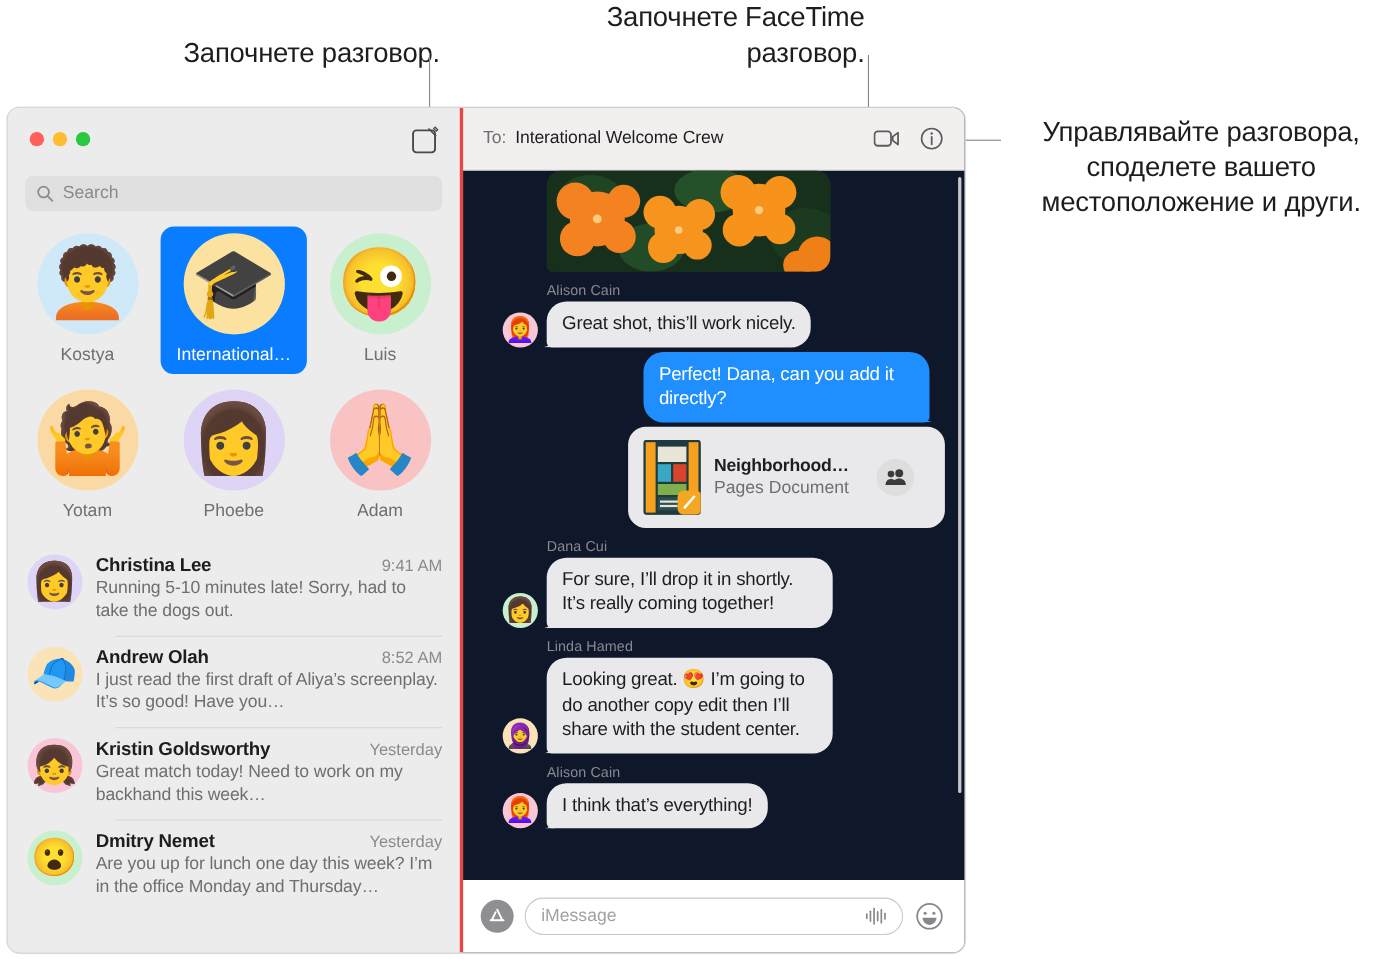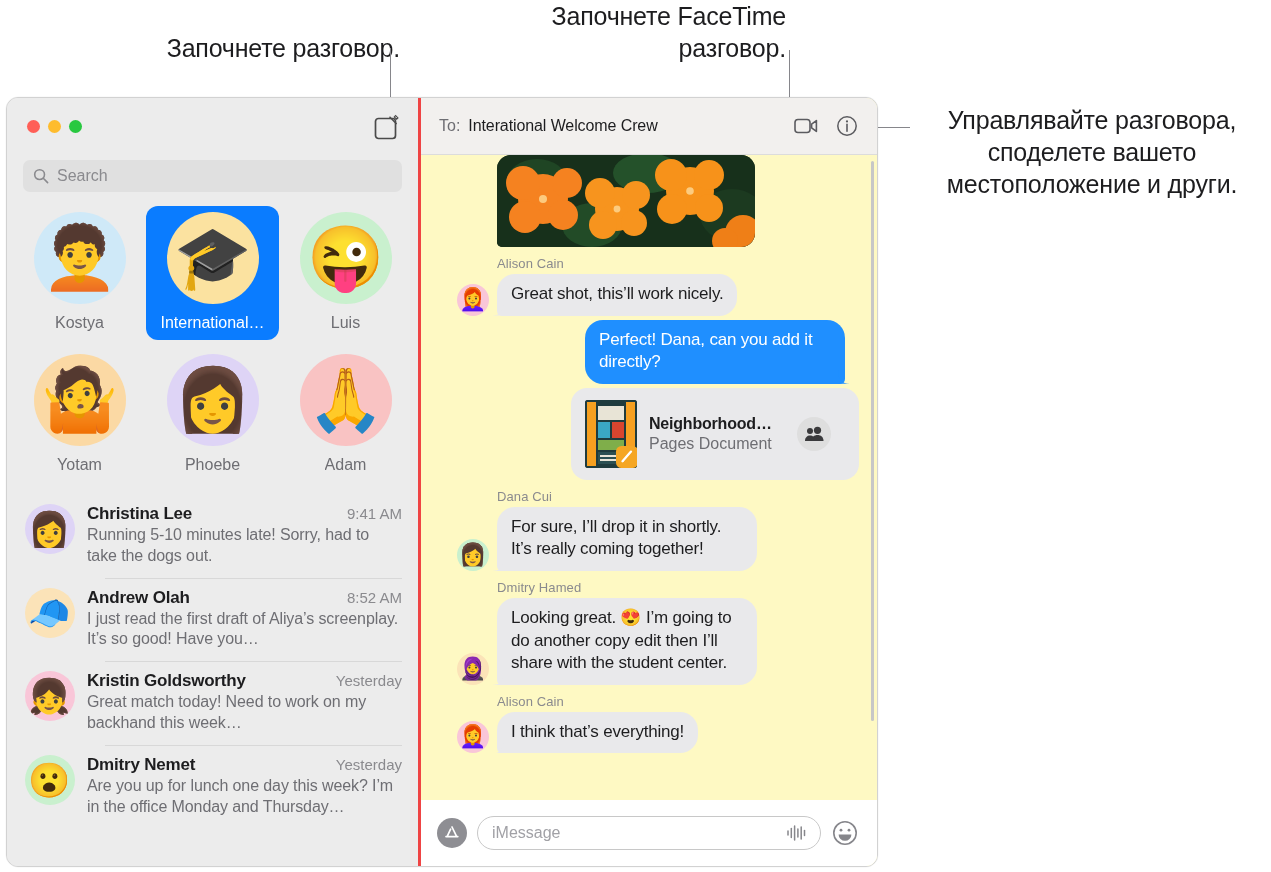--- a/index.html
+++ b/index.html
@@ -188,21 +188,21 @@
     margin-top: 1px;
     font-size: 16px;
     color: #6e6e73;
     line-height: 1.3;
     letter-spacing: -0.1px;
   }
 
   
   #thread-pane {
     flex: 1;
-    background: #fef9c3;
+    background: #0f172a;
     display: flex;
     flex-direction: column;
     position: relative;
     min-width: 0;
   }
   #thread-header {
     height: 57px;
     background: #f2f0ee;
     border-bottom: 1px solid #dcdcdc;
     display: flex;
@@ -598,21 +598,21 @@
             </div>
           </div>
           <div class="msg-group">
             <div class="sender-name">Dana Cui</div>
             <div class="msg-row">
               <div class="msg-avatar" style="background: rgb(201, 240, 206);">👩</div>
               <div class="bubble incoming">For sure, I’ll drop it in shortly. It’s really coming together!</div>
             </div>
           </div>
           <div class="msg-group">
-            <div class="sender-name">Dmitry Hamed</div>
+            <div class="sender-name">Linda Hamed</div>
             <div class="msg-row">
               <div class="msg-avatar" style="background: rgb(251, 227, 184);">🧕</div>
               <div class="bubble incoming">Looking great. 😍 I’m going to do another copy edit then I’ll share with the student center.</div>
             </div>
           </div>
           <div class="msg-group">
             <div class="sender-name">Alison Cain</div>
             <div class="msg-row">
               <div class="msg-avatar" style="background: rgb(249, 198, 216);">👩‍🦰</div>
               <div class="bubble incoming">I think that’s everything!</div>

